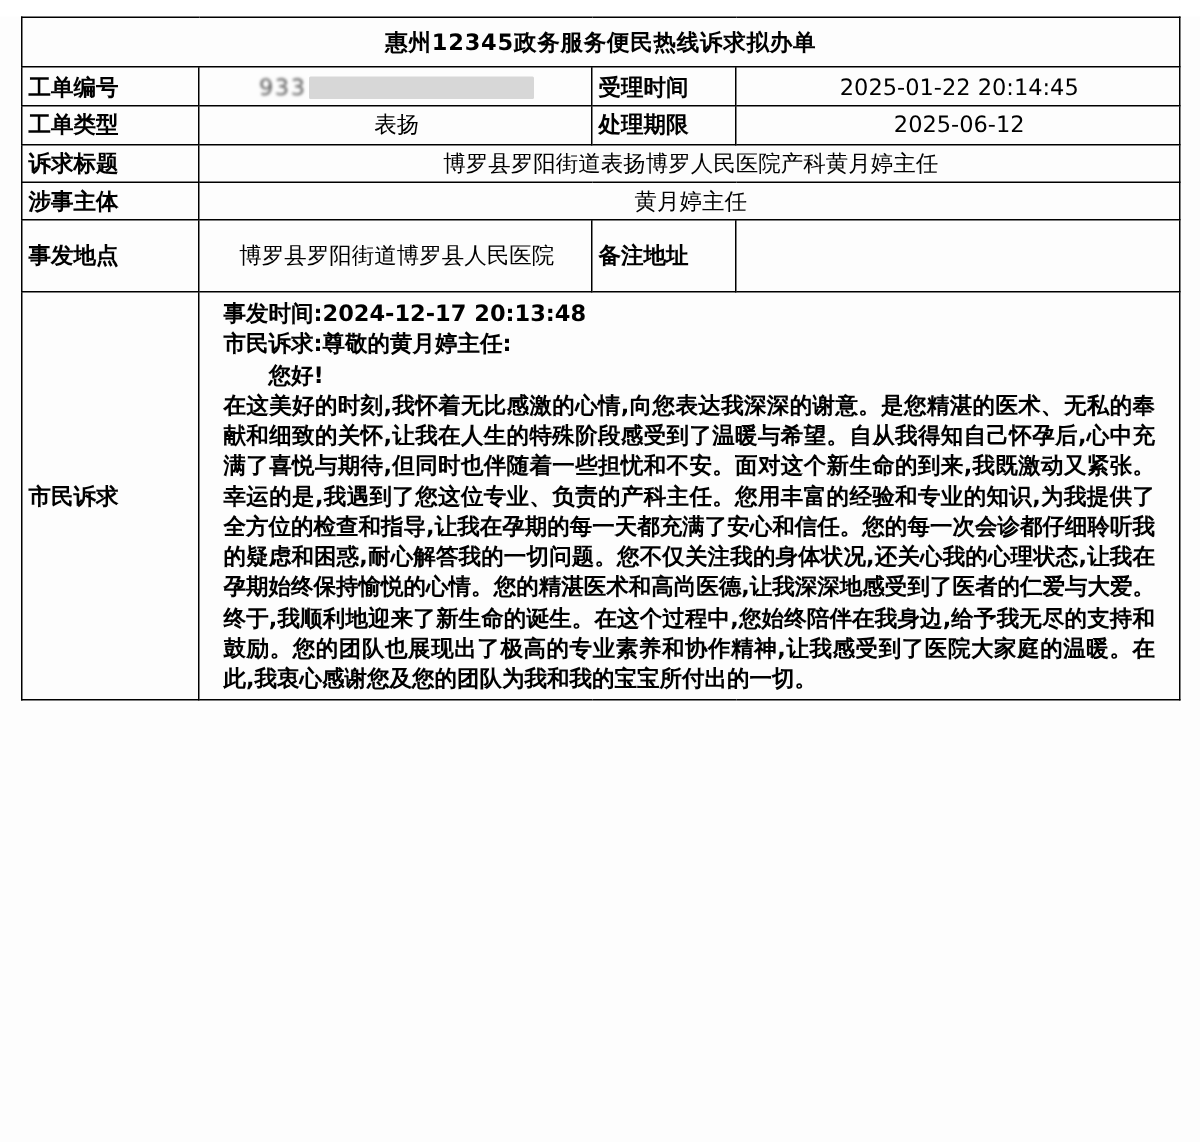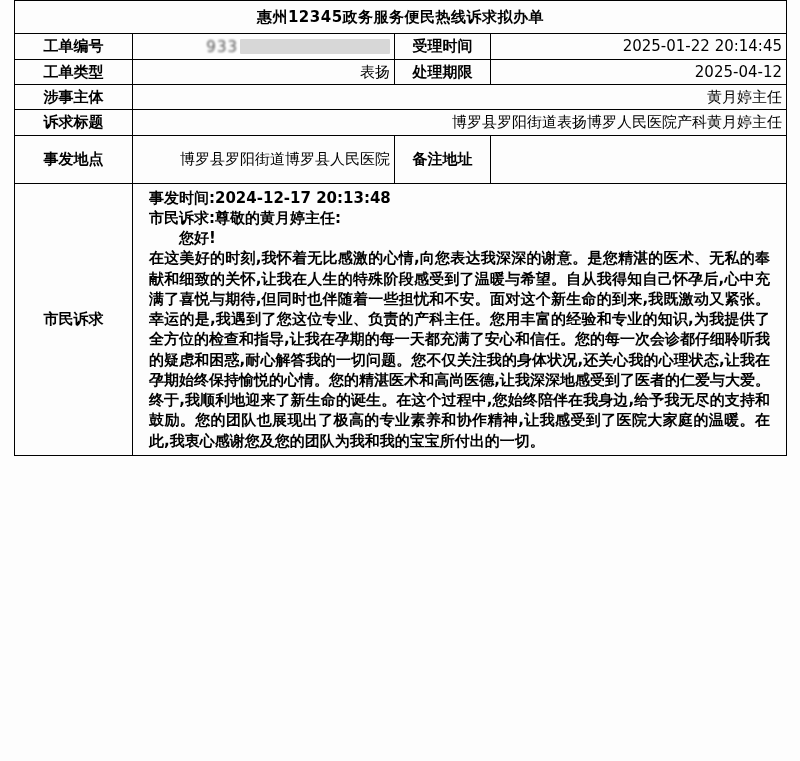--- a/index.html
+++ b/index.html
@@ -16,45 +16,44 @@
   }
   .page {
     width: 800px;
     height: 761px;
     position: relative;
     background: #fdfdfd;
   }
   table.form {
     border-collapse: collapse;
     width: 772px;
-    margin: 0 14px 0 14px;
+    margin: 11px 14px 0 14px;
     table-layout: fixed;
   }
   table.form td {
     border: 1px solid #000;
     padding: 2px 4px;
     font-size: 15px;
     line-height: 1.35;
     vertical-align: middle;
     background: #fdfdfd;
   }
   .title-cell {
     text-align: center;
     font-weight: bold;
     font-size: 16px;
     padding: 6px 4px !important;
     letter-spacing: 0.5px;
   }
   .label {
-    text-align: center;
     font-weight: bold;
     white-space: nowrap;
   }
   .value {
-    text-align: right;
+    text-align: center;
     padding-left: 6px !important;
   }
   .redact {
     display: inline-block;
     height: 15px;
     background: #d7d7d7;
     border-radius: 1px;
     vertical-align: middle;
     margin-left: 2px;
     filter: blur(0.4px);
@@ -62,21 +61,21 @@
   .redact.w1 { width: 150px; }
   .redact.w2 { width: 62px; }
   .partial {
     display: inline-block;
     vertical-align: middle;
     filter: blur(1.1px);
     color: #555;
     letter-spacing: 1px;
   }
   .body-label {
-    text-align: center;
+    text-align: left;
     font-weight: bold;
     vertical-align: middle;
   }
   .body-text {
     font-size: 14.5px;
     line-height: 1.55;
     text-align: justify;
     padding: 4px 16px !important;
     vertical-align: top;
     font-weight: bold;
@@ -112,36 +111,36 @@
         <td class="value"><span class="partial">933</span><span class="redact w1"></span></td>
         <td class="label">受理时间</td>
         <td class="value">2025-01-22 20:14:45</td>
       </tr>
 
 
       <tr>
         <td class="label">工单类型</td>
         <td class="value">表扬</td>
         <td class="label">处理期限</td>
-        <td class="value">2025-04-12</td>
+        <td class="value">2025-06-12</td>
       </tr>
 
 
 
 
 
 
       <tr>
-        <td class="label">涉事主体</td>
-        <td class="value" colspan="3">黄月婷主任</td>
+        <td class="label">诉求标题</td>
+        <td class="value" colspan="3">博罗县罗阳街道表扬博罗人民医院产科黄月婷主任</td>
       </tr>
 
       <tr>
-        <td class="label">诉求标题</td>
-        <td class="value" colspan="3">博罗县罗阳街道表扬博罗人民医院产科黄月婷主任</td>
+        <td class="label">涉事主体</td>
+        <td class="value" colspan="3">黄月婷主任</td>
       </tr>
 
       <tr style="height:48px">
         <td class="label">事发地点</td>
         <td class="value">博罗县罗阳街道博罗县人民医院</td>
         <td class="label">备注地址</td>
         <td class="value"></td>
       </tr>
 
       <tr>

